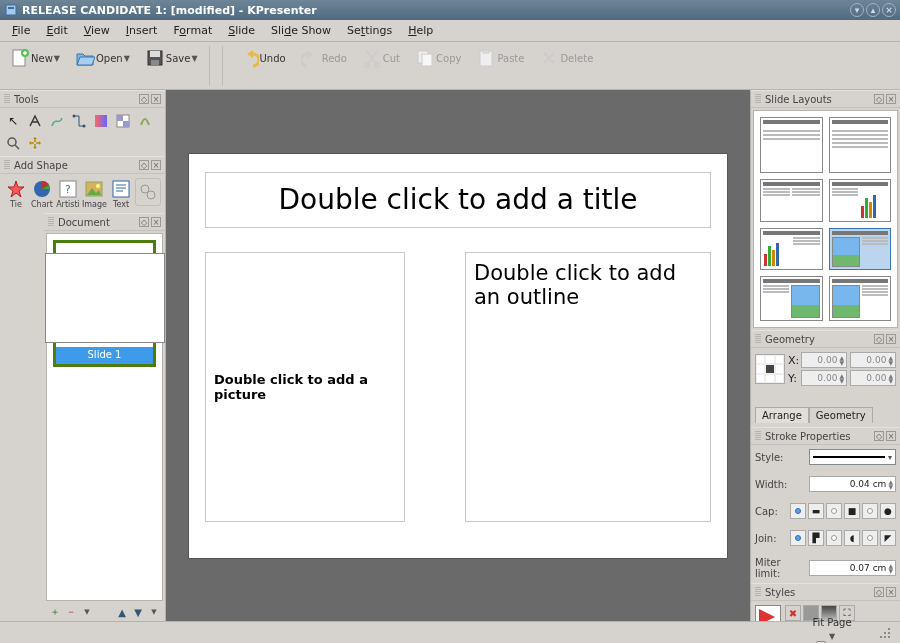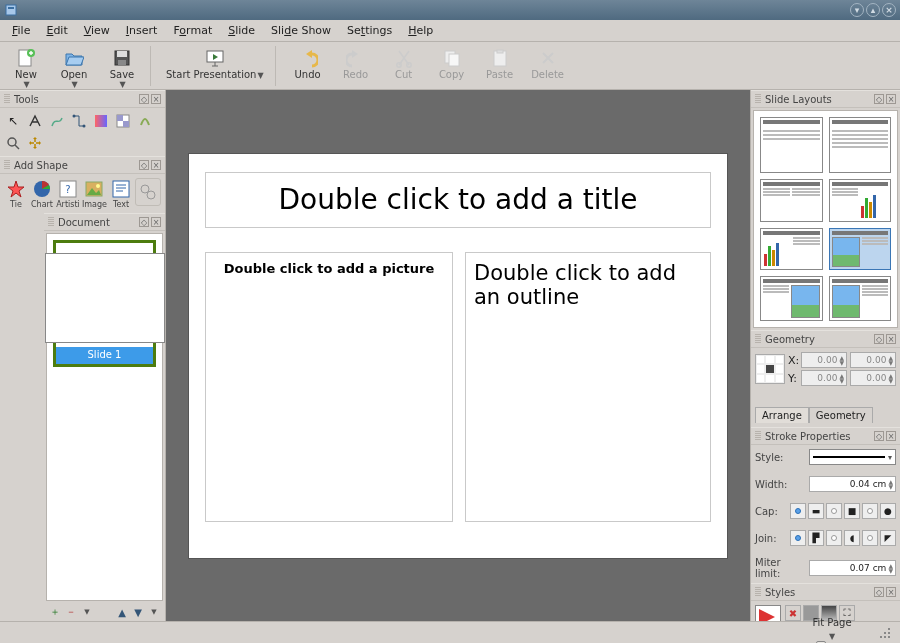--- a/index.html
+++ b/index.html
@@ -5,21 +5,21 @@
   * { box-sizing: border-box; margin: 0; padding: 0; font-family: "DejaVu Sans", "Liberation Sans", Arial, sans-serif; }
   body { width: 900px; height: 643px; background: #d6d2ce; overflow: hidden; font-size: 11px; color: #222; }
   .titlebar { height: 20px; background: linear-gradient(#6e8598,#4f6a80); color: #fff; display: flex; align-items: center; padding: 0 4px; font-size: 11px; font-weight: bold; }
   .titlebar .tb-icon { width: 14px; height: 14px; margin-right: 4px; display: inline-flex; align-items: center; justify-content: center; }
   .titlebar .tb-spacer { flex: 1; }
   .titlebar .tb-btn { width: 14px; height: 14px; margin-left: 2px; border:1px solid #a3b4c2; border-radius:7px; display:inline-flex;align-items:center;justify-content:center;color:#d1dbe3; font-size:9px; }
   .menubar { height: 22px; background: #d6d2ce; display:flex; align-items: center; padding: 0 4px; border-bottom: 1px solid #b6b2ad; }
   .menubar span { padding: 2px 8px; color:#222; }
   .menubar span u { text-decoration: underline; }
   .toolbar { height: 48px; background:#d6d2ce; display:flex; align-items:flex-start; padding: 2px 4px; gap:4px; border-bottom:1px solid #b6b2ad; }
-  .tool-btn { width: auto; min-width:44px; display:flex; flex-direction:column; align-items:center; justify-content:center; padding:2px 4px; font-size:10px; color:#333; border:1px solid transparent; border-radius:3px; }
+  .tool-btn { width: auto; min-width:44px; display:flex; flex-direction:row; align-items:center; justify-content:center; padding:2px 4px; font-size:10px; color:#333; border:1px solid transparent; border-radius:3px; }
   .tool-btn.disabled { color:#999; }
   .tool-btn .ico { width:22px; height:22px; display:flex; align-items:center; justify-content:center; font-size:16px; }
   .tool-sep { width:5px; height:40px; border-left:1px solid #bdb9b4; margin:2px 2px; }
   .dd { font-size:8px; margin-left:1px; color:#555; }
 
   .workarea { display:flex; height: calc(643px - 20px - 22px - 48px - 22px); }
   .left-col { width: 166px; background:#d6d2ce; display:flex; flex-direction:column; border-right:1px solid #b6b2ad; }
   .panel { border-top:1px solid #e4e1dd; }
   .panel-head { height:17px; display:flex; align-items:center; padding:0 4px; font-size:10px; color:#444; border-bottom:1px solid #c4c0bb; background:#d6d2ce; }
   .panel-head .ph-title { flex:1; }
@@ -38,21 +38,21 @@
   .doc-foot { height:18px; display:flex; align-items:center; padding:2px 4px; gap:4px; background:#d6d2ce; }
   .doc-foot .lf { display:flex; gap:2px; }
   .doc-foot .rf { margin-left:auto; display:flex; gap:2px; }
   .tiny-btn { width:14px; height:14px; display:flex; align-items:center; justify-content:center; font-size:10px; color:#2a7a2a; }
   .tiny-btn.red { color:#b02a2a; }
 
   .center-col { flex:1; background:#6a6a6a; display:flex; align-items:center; justify-content:center; position:relative; overflow:auto; }
   .slide-page { width:538px; height:404px; background:#fff; position:relative; margin-top:24px; margin-bottom:24px; box-shadow:0 0 0 1px #555; }
   .placeholder { position:absolute; border:1px solid #c9c9c9; display:flex; align-items:flex-start; justify-content:center; padding:8px; color:#000; }
   .ph-title-box { left:16px; top:18px; width:506px; height:56px; font-size:28px; font-family: Georgia, "DejaVu Serif", serif; align-items:center; }
-  .ph-pic { left:16px; top:98px; width:248px; height:270px; font-size:13px; font-weight:bold; }
+  .ph-pic { left:16px; top:98px; width:200px; height:270px; font-size:13px; font-weight:bold; align-items:center; }
   .ph-outline { left:276px; top:98px; width:246px; height:270px; font-size:21px; font-family: Georgia, "DejaVu Serif", serif; justify-content:flex-end; }
 
   .right-col { width:150px; background:#d6d2ce; border-left:1px solid #b6b2ad; display:flex; flex-direction:column; overflow:hidden; }
   .layouts-body { background:#fff; border:1px solid #b6b2ad; margin:2px; padding:6px; display:grid; grid-template-columns:1fr 1fr; gap:6px; height:218px; }
   .layout-cell { border:1px solid #888; background:#fff; padding:2px; display:flex; flex-direction:column; gap:2px; position:relative; }
   .layout-cell.sel { background:#bcd5ee; border:1px solid #3a76b5; }
   .lc-bar { height:4px; background:#777; }
   .lc-thin { height:2px; background:#bbb; }
   .lc-row { display:flex; gap:2px; flex:1; }
   .lc-half { flex:1; display:flex; flex-direction:column; gap:1px; }
@@ -105,20 +105,21 @@
 </head>
 <body>
 
 <div class="titlebar">
   <span class="tb-icon">
     <svg width="12" height="12">
         <rect x="1" y="1" width="10" height="10" fill="#a7c8ea" stroke="#3b6fa1"></rect>
         <rect x="3" y="3" width="6" height="2" fill="#3b6fa1"></rect>
       </svg>
   </span>
+  <span>RELEASE CANDIDATE 1:  [modified] - KPresenter</span>
   <span class="tb-spacer"></span>
   <span class="tb-btn">▾</span>
   <span class="tb-btn">▴</span>
   <span class="tb-btn">×</span>
 </div>
 
 <div class="menubar">
   <span><u>F</u>ile</span>
   <span><u>E</u>dit</span>
   <span><u>V</u>iew</span>
@@ -157,30 +158,20 @@
         <svg width="20" height="20">
           <rect x="3" y="3" width="14" height="14" fill="#555" stroke="#333"></rect>
           <rect x="5" y="3" width="10" height="6" fill="#ddd"></rect>
           <rect x="6" y="12" width="8" height="5" fill="#888"></rect>
         </svg>
       </span>
     <span>Save</span>
       <span class="dd">▼</span>
   </div>
   <div class="tool-sep"></div>
-  <div class="tool-btn" style="min-width:94px">
-    <span class="ico">
-        <svg width="20" height="20">
-          <rect x="2" y="3" width="16" height="11" fill="#fff" stroke="#666"></rect>
-          <polygon points="8,6 8,12 13,9" fill="#3a7a3a"></polygon>
-          <path d="M10 14v4M7 18h6" stroke="#666"></path>
-        </svg>
-      </span>
-    <span><span>Start Presentation</span><span class="dd">▼</span></span>
-  </div>
   <div class="tool-sep"></div>
   <div class="tool-btn">
     <span class="ico">
         <svg width="20" height="20">
           <path d="M14 6a6 6 0 0 1 0 12" fill="none" stroke="#e7b84a" stroke-width="3"></path>
           <polygon points="14,2 14,10 8,6" fill="#e7b84a"></polygon>
         </svg>
       </span>
     <span>Undo</span>
   </div>

